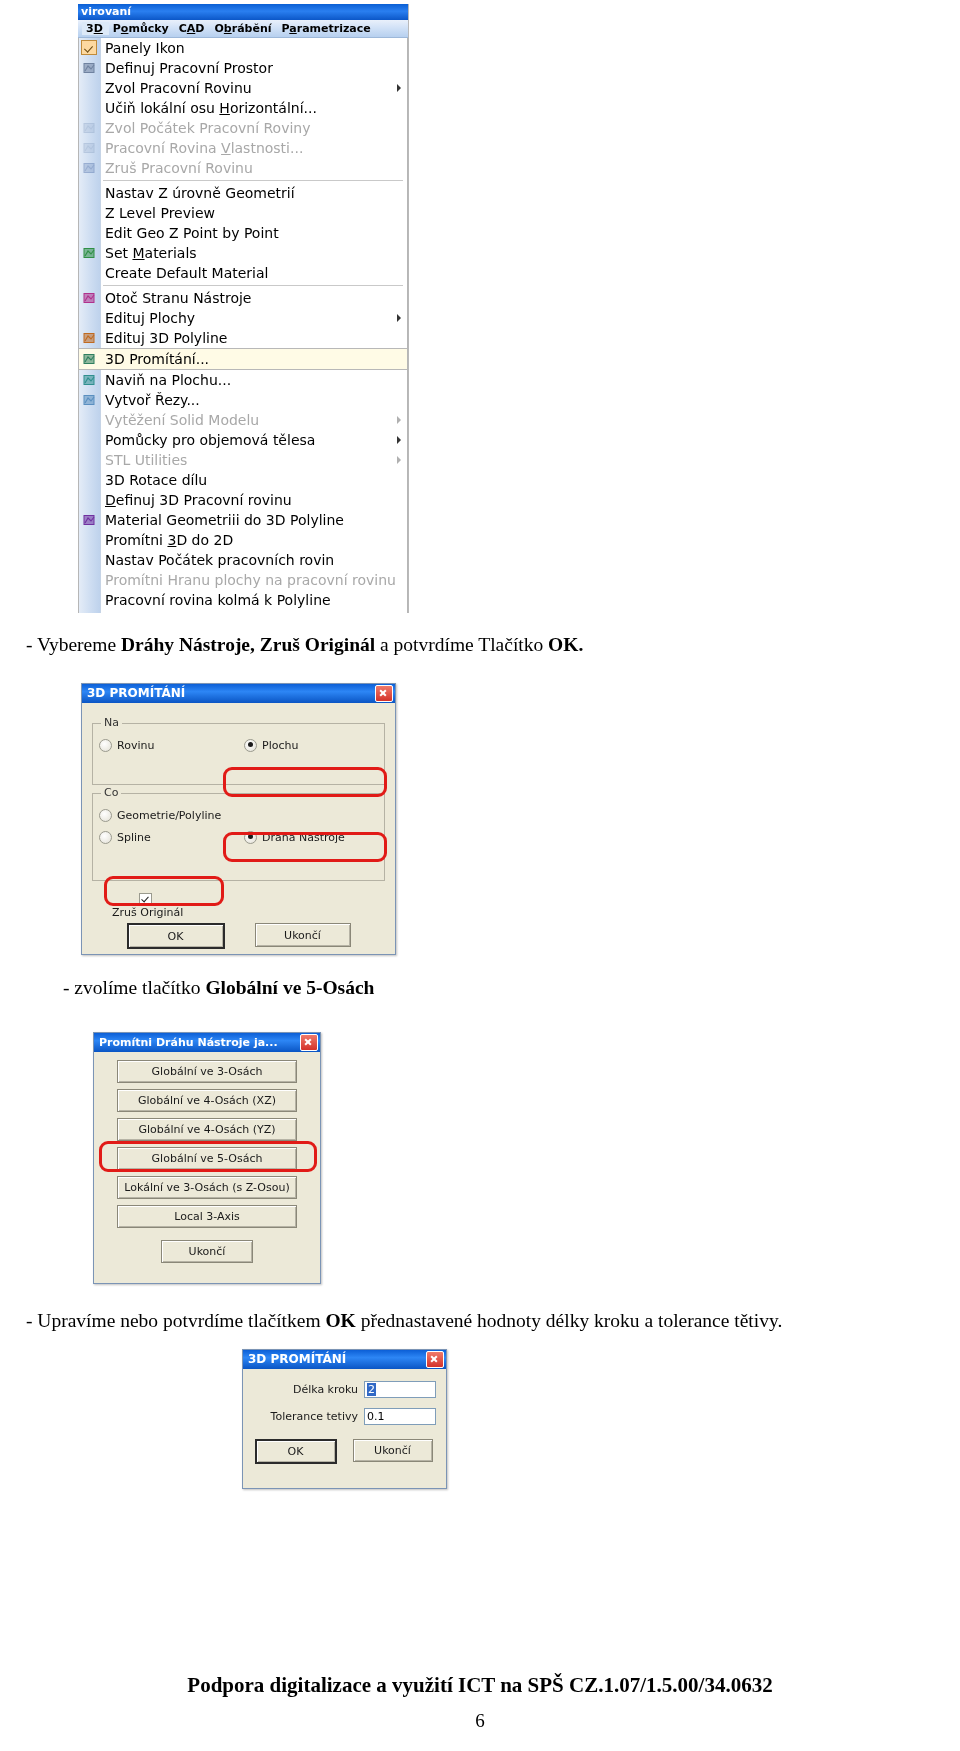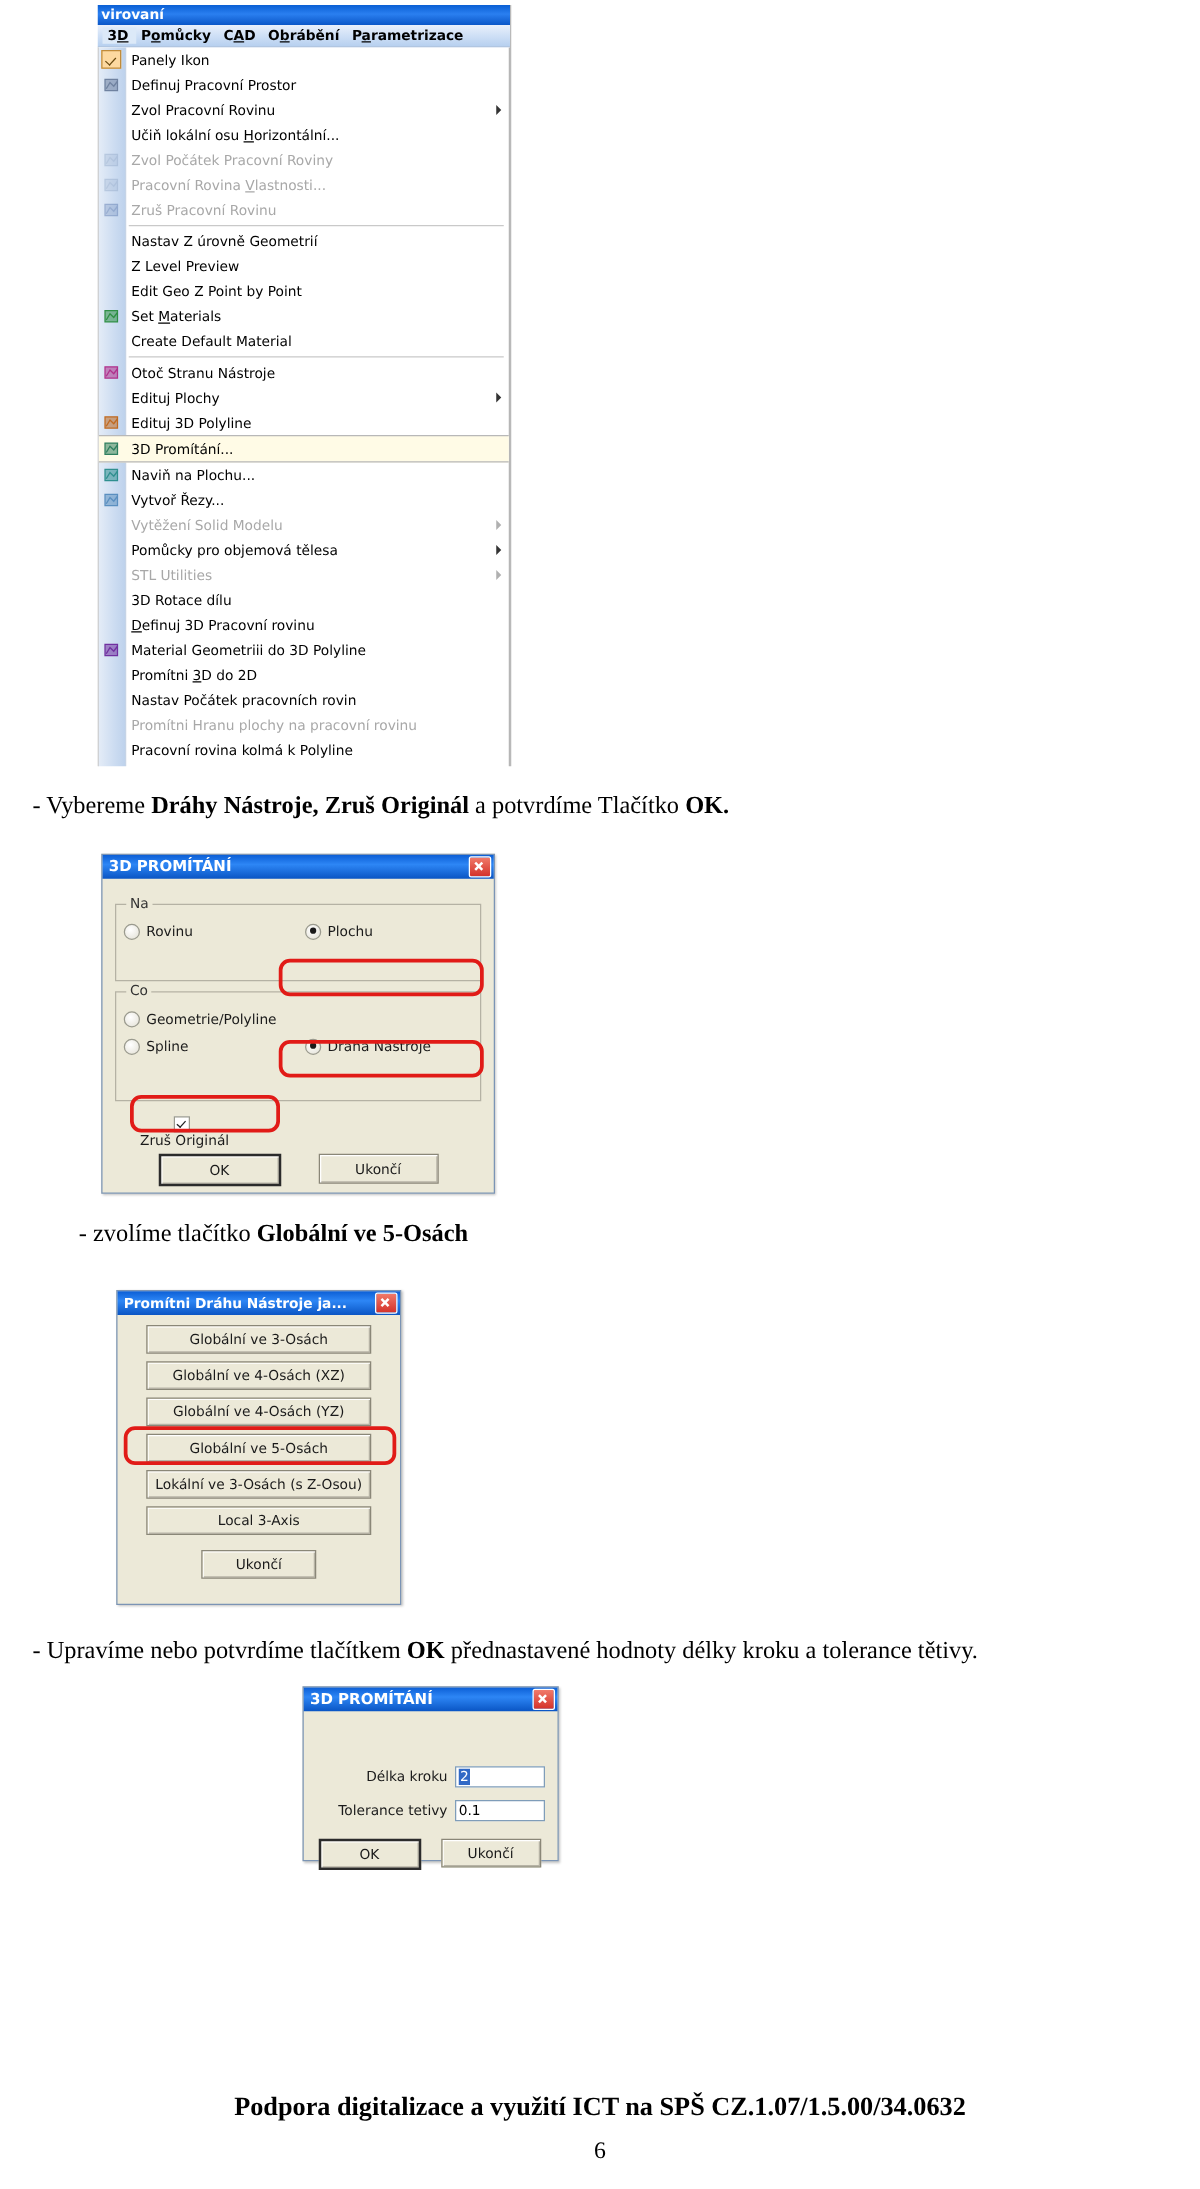--- a/index.html
+++ b/index.html
@@ -77,21 +77,21 @@
     left: 0; top: 0; bottom: 0;
     width: 21px;
     background: linear-gradient(to right,#e4ecf7 0%, #ccdcf1 60%, #bed2ec 100%);
     border-right: 1px solid #c6d4e6;
   }
   .mi {
     position: relative;
     height: 20px;
     display: flex;
     align-items: center;
-    font-size: 11px;
+    font-size: 14px;
     color: #000;
     padding-left: 26px;
     white-space: nowrap;
   }
   .mi.disabled { color: #a8a8a8; }
   .mi.highlight {
     background: #fffbe6;
     border-top: 1px solid #b8b8b8;
     border-bottom: 1px solid #b8b8b8;
     margin-left: 0px;
@@ -580,21 +580,21 @@
   <span>- Upravíme nebo potvrdíme tlačítkem </span><b>OK</b><span> přednastavené hodnoty délky kroku a tolerance tětivy.</span>
 </div>
 
 <div class="dlg" style="left:242px; top:1349px; width:205px; height:140px;">
   <div class="dlg-title">
     <span class="t-text">3D PROMÍTÁNÍ</span>
     <span class="dlg-close"></span>
   </div>
   <div class="dlg-body" style="padding:12px 10px 8px 8px;">
 
-    <div style="display:flex; align-items:center; justify-content:flex-end; gap:6px; margin-bottom:10px;margin-top:32px;">
+    <div style="display:flex; align-items:center; justify-content:flex-end; gap:6px; margin-bottom:10px;">
       <span style="font-size:11px; color:#1a1a1a; white-space:nowrap;">Délka kroku</span>
       <span class="txtfield" style="width:72px; height:17px;">
         <span class="sel">2</span>
       </span>
     </div>
 
     <div style="display:flex; align-items:center; justify-content:flex-end; gap:6px; margin-bottom:14px;">
       <span style="font-size:11px; color:#1a1a1a; white-space:nowrap;">Tolerance tetivy</span>
       <span class="txtfield" style="width:72px; height:17px;">
         <span>0.1</span>

